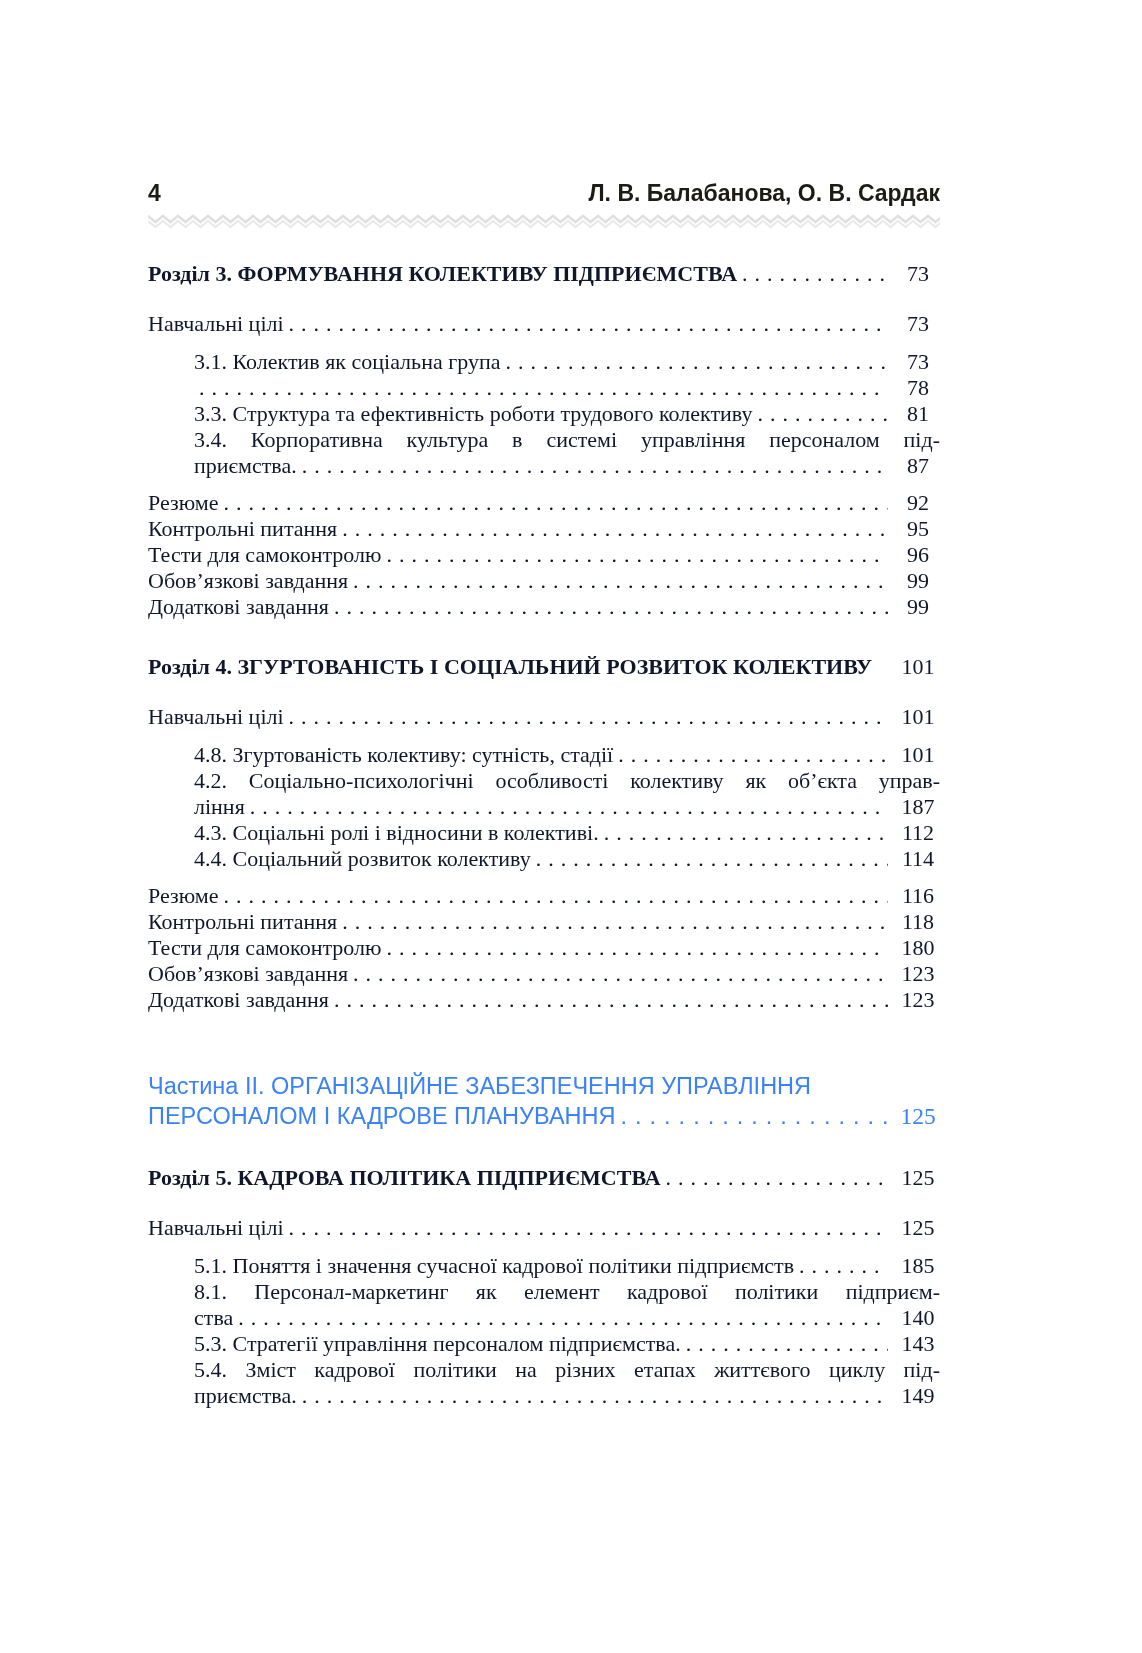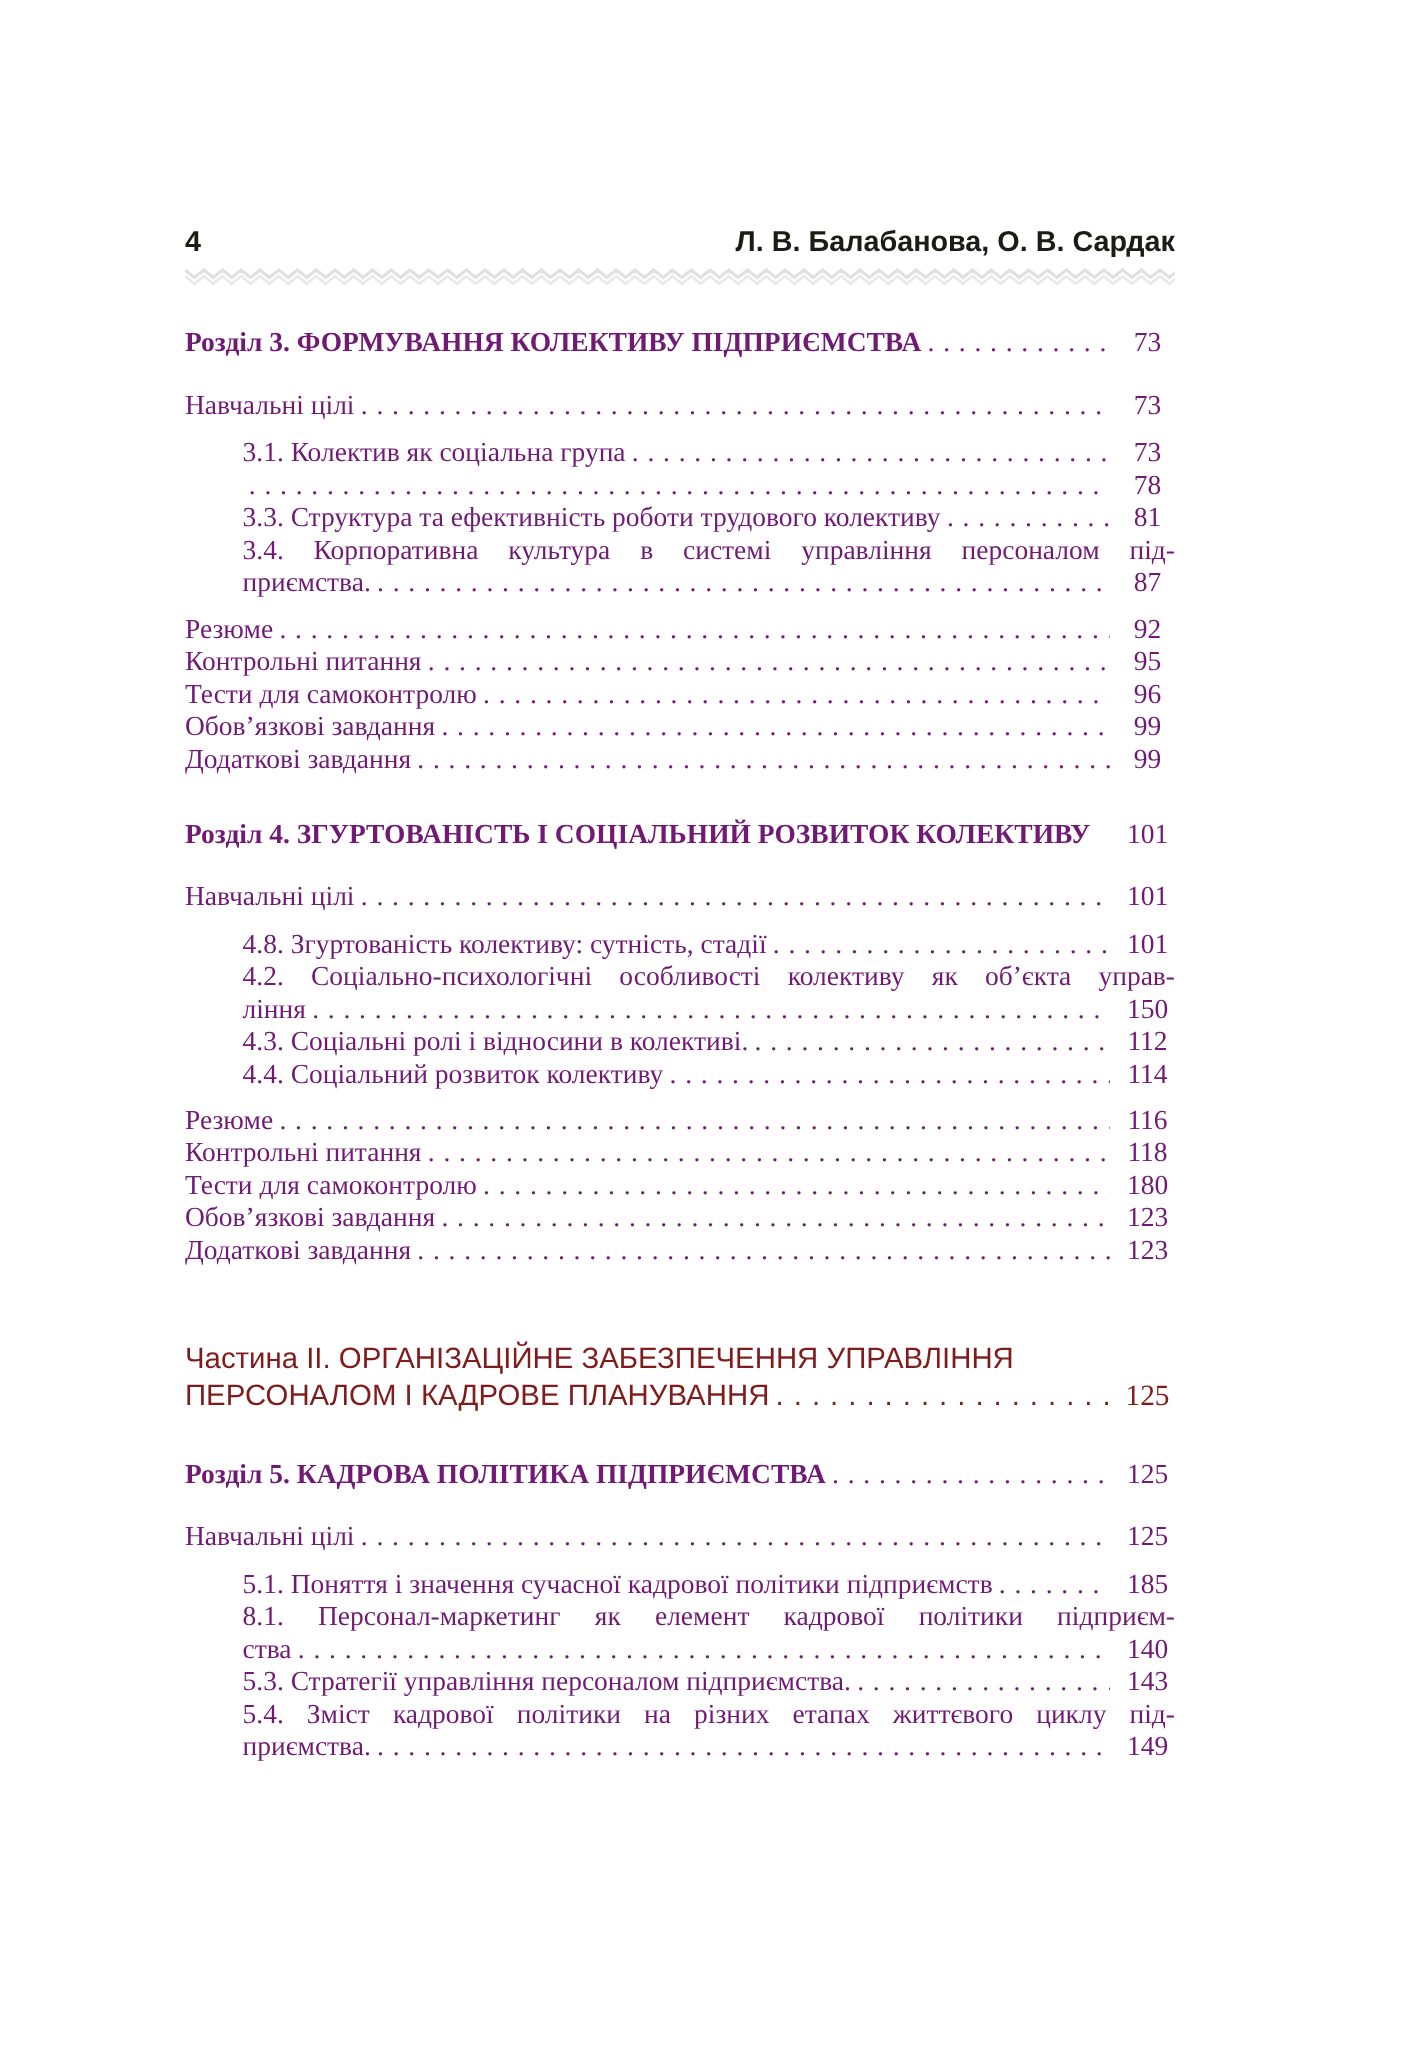--- a/index.html
+++ b/index.html
@@ -34,21 +34,21 @@
   .zigzag-wrap {
     margin-top: 7px;
     margin-bottom: -4px;
     height: 18px;
   }
   
   #toc { margin-top: 0; }
   .toc-row {
     font-size: 22px;
     line-height: 26px;
-    color: #701a75;
+    color: #0f172a;
   }
   .row-flex {
     display: flex;
     align-items: baseline;
   }
   .lbl { white-space: nowrap; }
   .leader {
     flex: 1 1 auto;
     min-width: 0;
     overflow: hidden;
@@ -79,21 +79,21 @@
   .k-chapter .pg { font-weight: normal; }
   .k-goals { margin-top: 24px; margin-bottom: 12px; }
   .k-sub, .k-subwrap { padding-left: 46px; }
   .k-tail_first { margin-top: 11px; }
   .k-part {
     margin-top: 58px;
     margin-bottom: 28px;
     font-family: "Liberation Sans", sans-serif;
     font-size: 23.5px;
     line-height: 30px;
-    color: #7f1d1d;
+    color: #3b82f6;
   }
   .k-part .wrap1 { text-align: left; text-align-last: auto; }
   .k-part .leader::after { letter-spacing: 8px; }
 </style>
 </head>
 <body>
 
 <div class="sheet">
 
   <div class="running-header">
@@ -205,21 +205,21 @@
           <span class="lbl">4.8. Згуртованість колективу: сутність, стадії</span>
           <span class="leader"></span>
           <span class="pg">101</span>
         </div>
       </div>
       <div class="toc-row k-subwrap">
         <div class="wrap1">4.2. Соціально-психологічні особливості колективу як об’єкта управ-</div>
         <div class="row-flex">
           <span class="lbl">ління</span>
           <span class="leader"></span>
-          <span class="pg">150</span>
+          <span class="pg">187</span>
         </div>
       </div>
       <div class="toc-row k-sub">
         <div class="row-flex">
           <span class="lbl">4.3. Соціальні ролі і відносини в колективі.</span>
           <span class="leader"></span>
           <span class="pg">112</span>
         </div>
       </div>
       <div class="toc-row k-sub">

